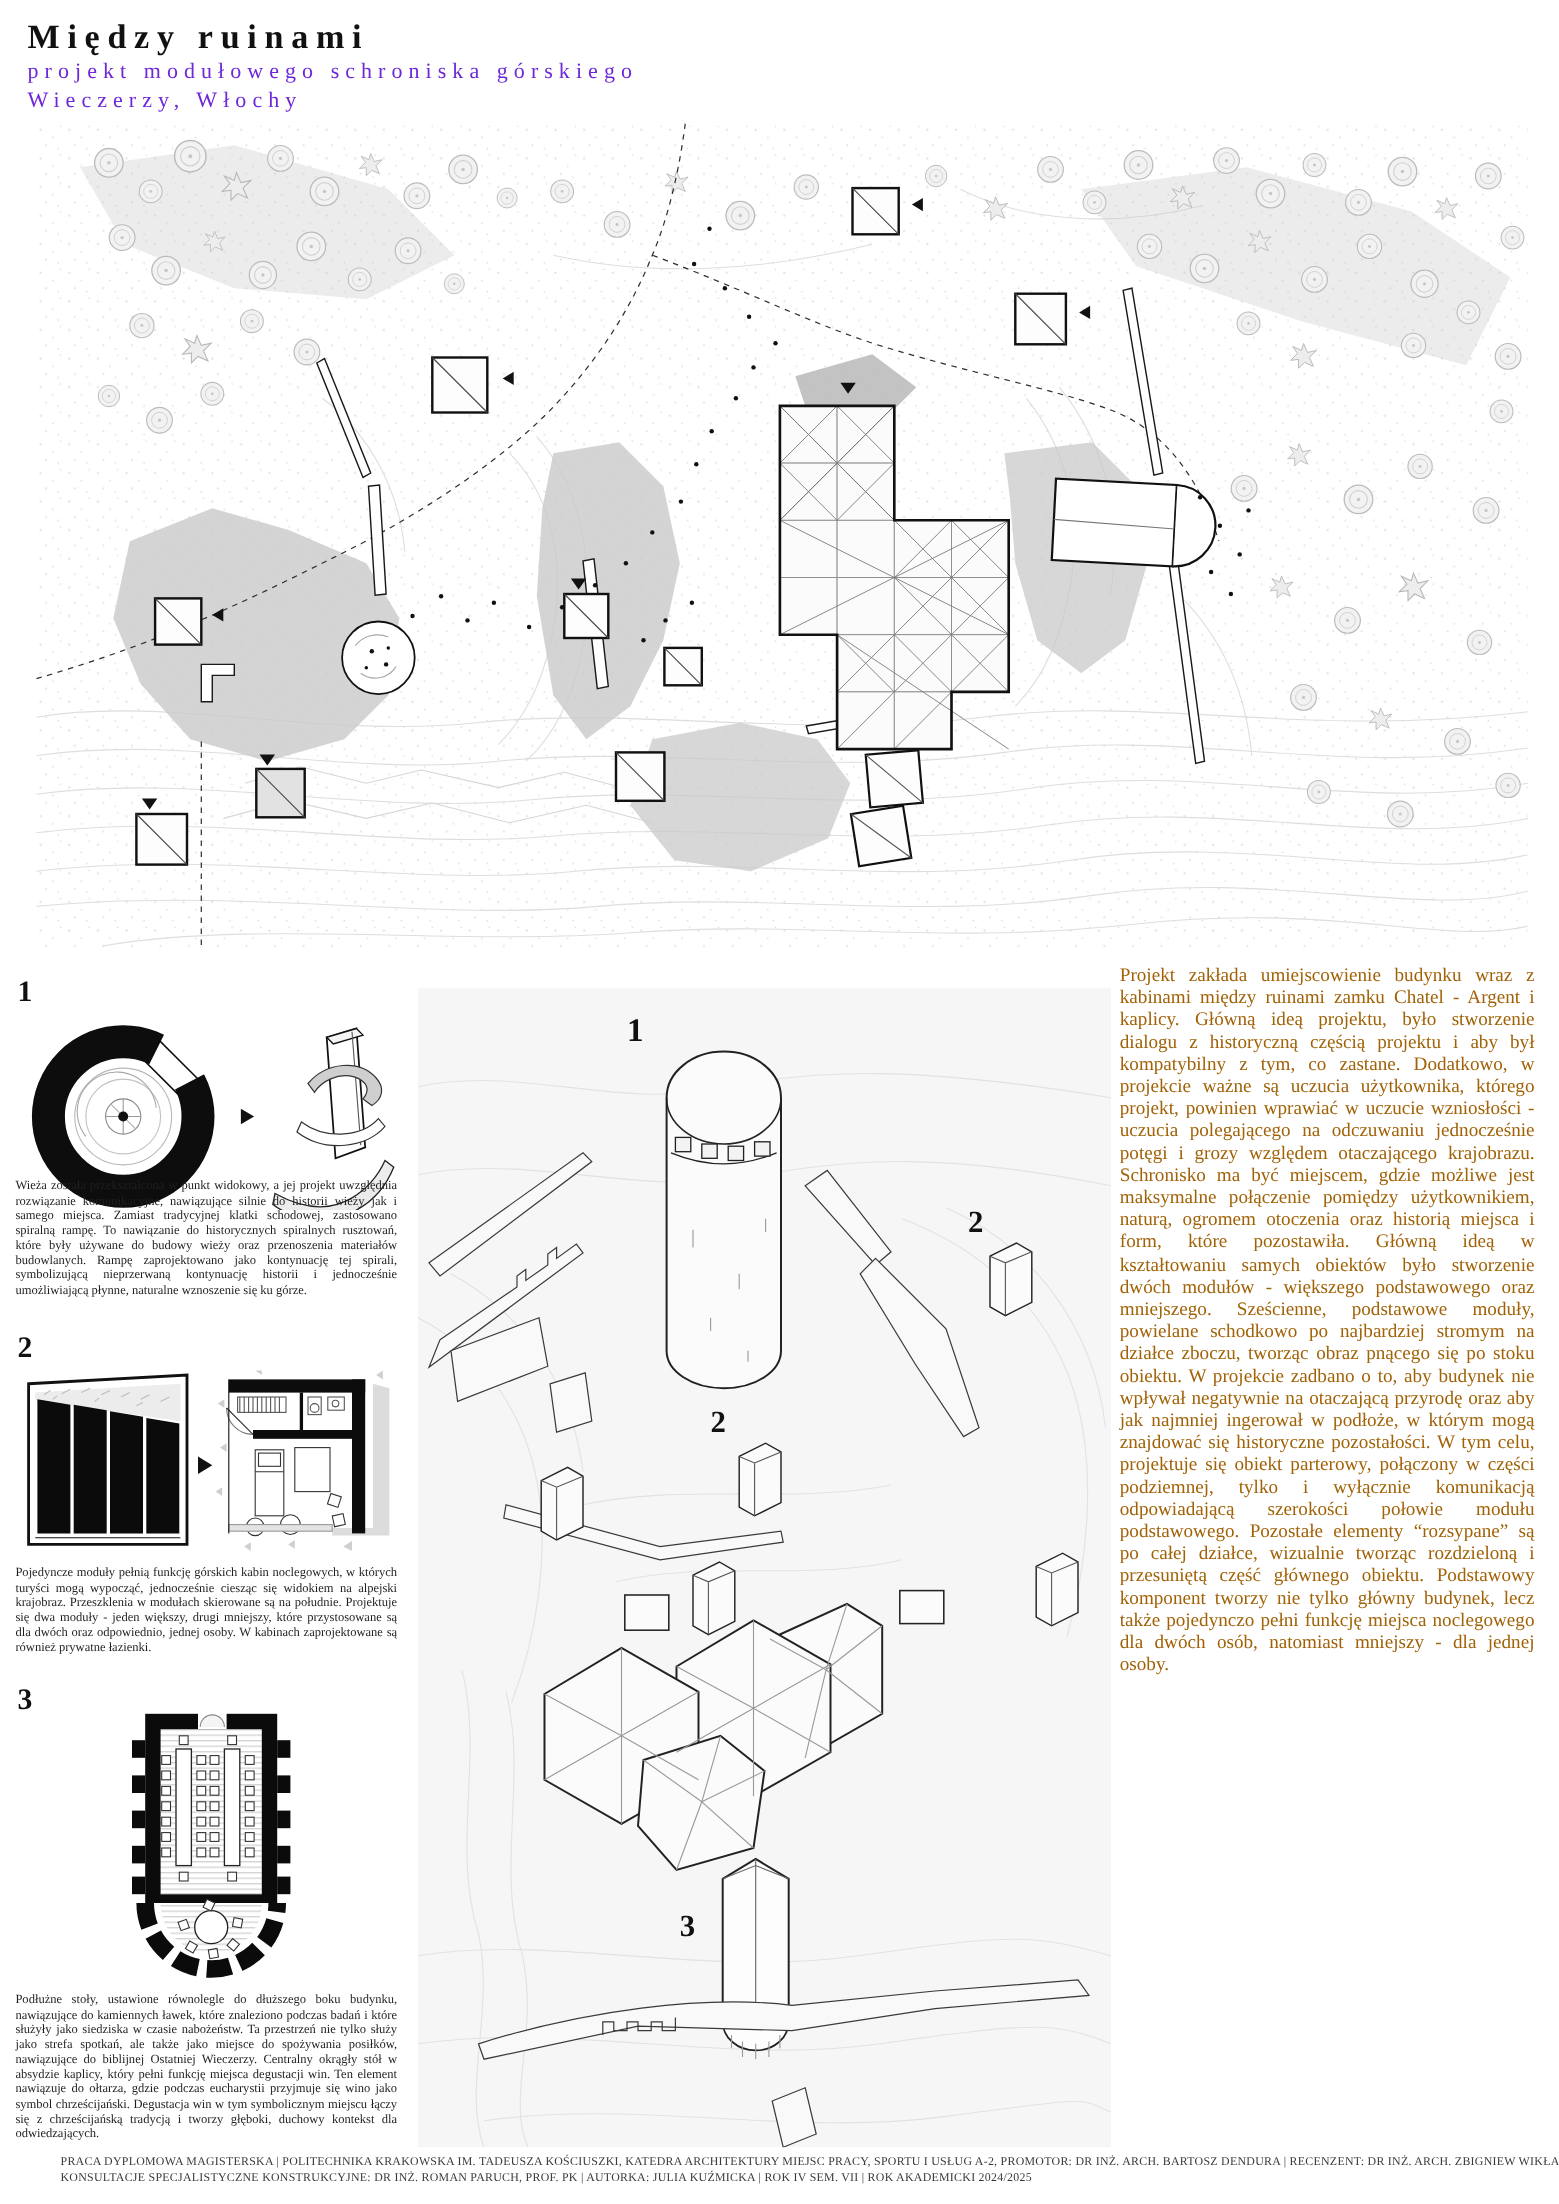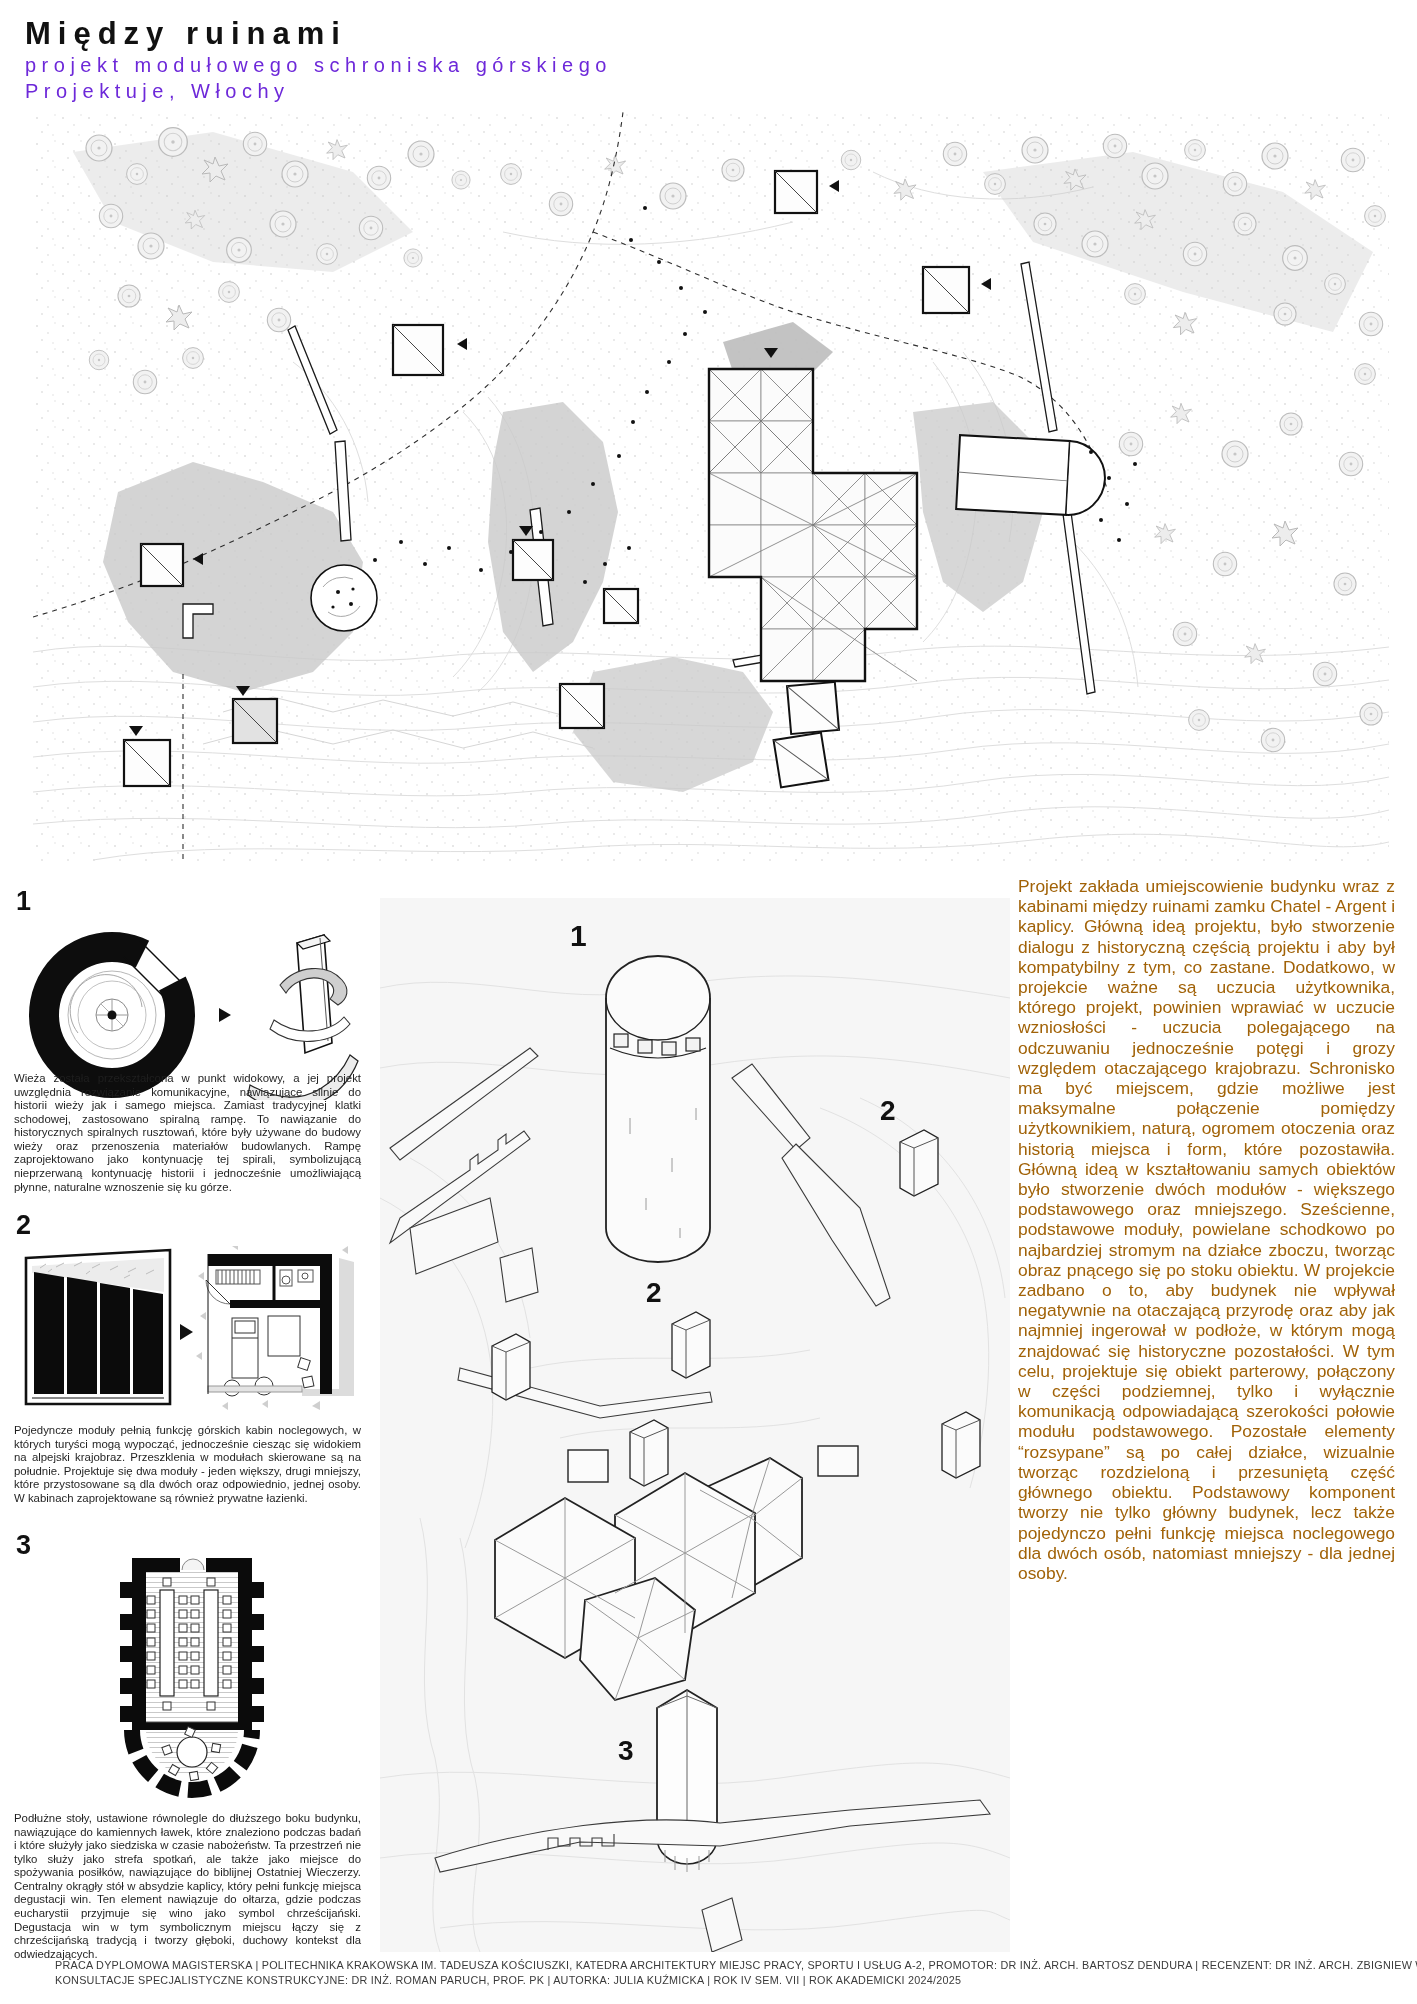--- a/index.html
+++ b/index.html
@@ -1,37 +1,37 @@
 <!DOCTYPE html>
 <html><head>
 <meta charset="utf-8">
 <style>
   *{margin:0;padding:0;box-sizing:border-box}
   html,body{background:#fff}
   .page{position:relative;width:1417px;height:2004px;background:#fff;overflow:hidden;
-        font-family:Liberation Sans, sans-serif;color:#1a1a1a}
+        font-family:Liberation Serif, serif;color:#1a1a1a}
   .abs{position:absolute}
   .title{font-size:31px;font-weight:700;letter-spacing:7px;color:#111;white-space:nowrap}
   .sub{font-size:20px;font-weight:400;letter-spacing:5.5px;color:#6d28d9;line-height:1.3;white-space:nowrap}
   .secnum{font-size:27px;font-weight:700;color:#111;line-height:1}
   .sectext{font-size:11.4px;line-height:1.19;text-align:justify;color:#1f1f1f}
   .desc{font-size:17.4px;line-height:20.2px;text-align:justify;color:#a16207}
   .footerline{font-size:10.8px;letter-spacing:.25px;color:#3a3a3a;line-height:1.42;white-space:nowrap}
   .axonpanel{background:#f6f6f6}
   svg{display:block}
 </style>
 </head>
 <body>
 
 <div class="page">
 
   <header class="abs" style="left:25px;top:16px">
     <h1 class="title">Między ruinami</h1>
     <div class="sub">projekt modułowego schroniska górskiego</div>
-    <div class="sub">Projektuje, Włochy</div>
+    <div class="sub">Wieczerzy, Włochy</div>
   </header>
 
   <svg class="abs" style="left:33px;top:112px" width="1356" height="750" viewBox="0 0 1356 750">
     <defs>
       <pattern id="stip" width="26" height="26" patternUnits="userSpaceOnUse">
         <circle cx="4" cy="6" r="1" fill="#c4c4c4"></circle>
           <circle cx="15" cy="13" r=".9" fill="#cecece"></circle>
         <circle cx="22" cy="3" r=".8" fill="#c8c8c8"></circle>
           <circle cx="9" cy="20" r="1" fill="#cbcbcb"></circle>
         <circle cx="20" cy="23" r=".8" fill="#c6c6c6"></circle>

